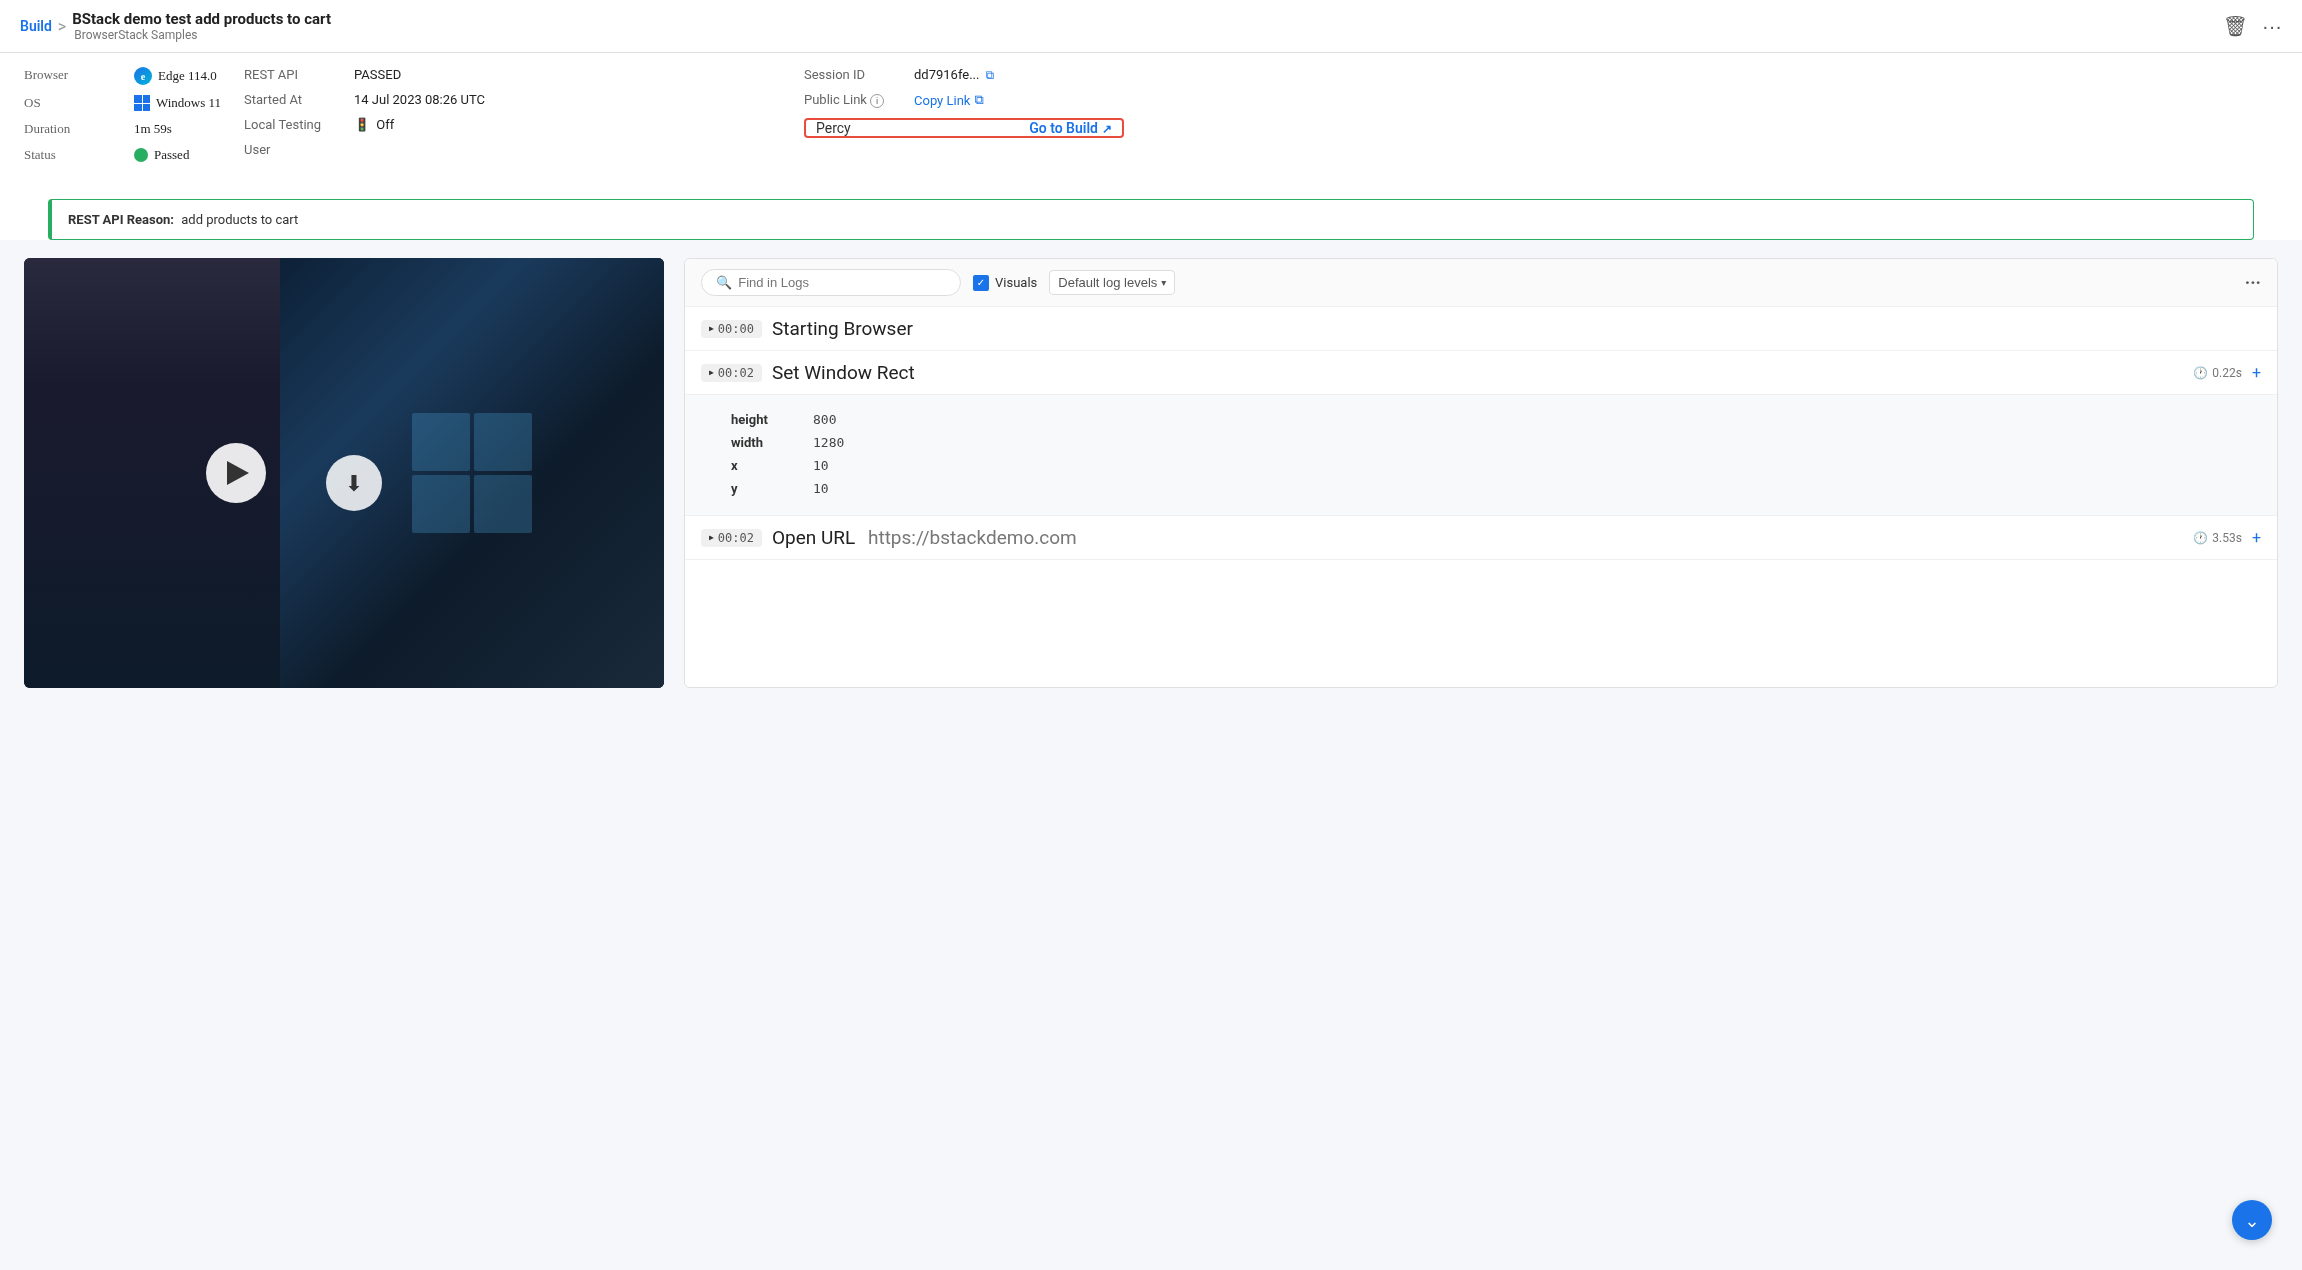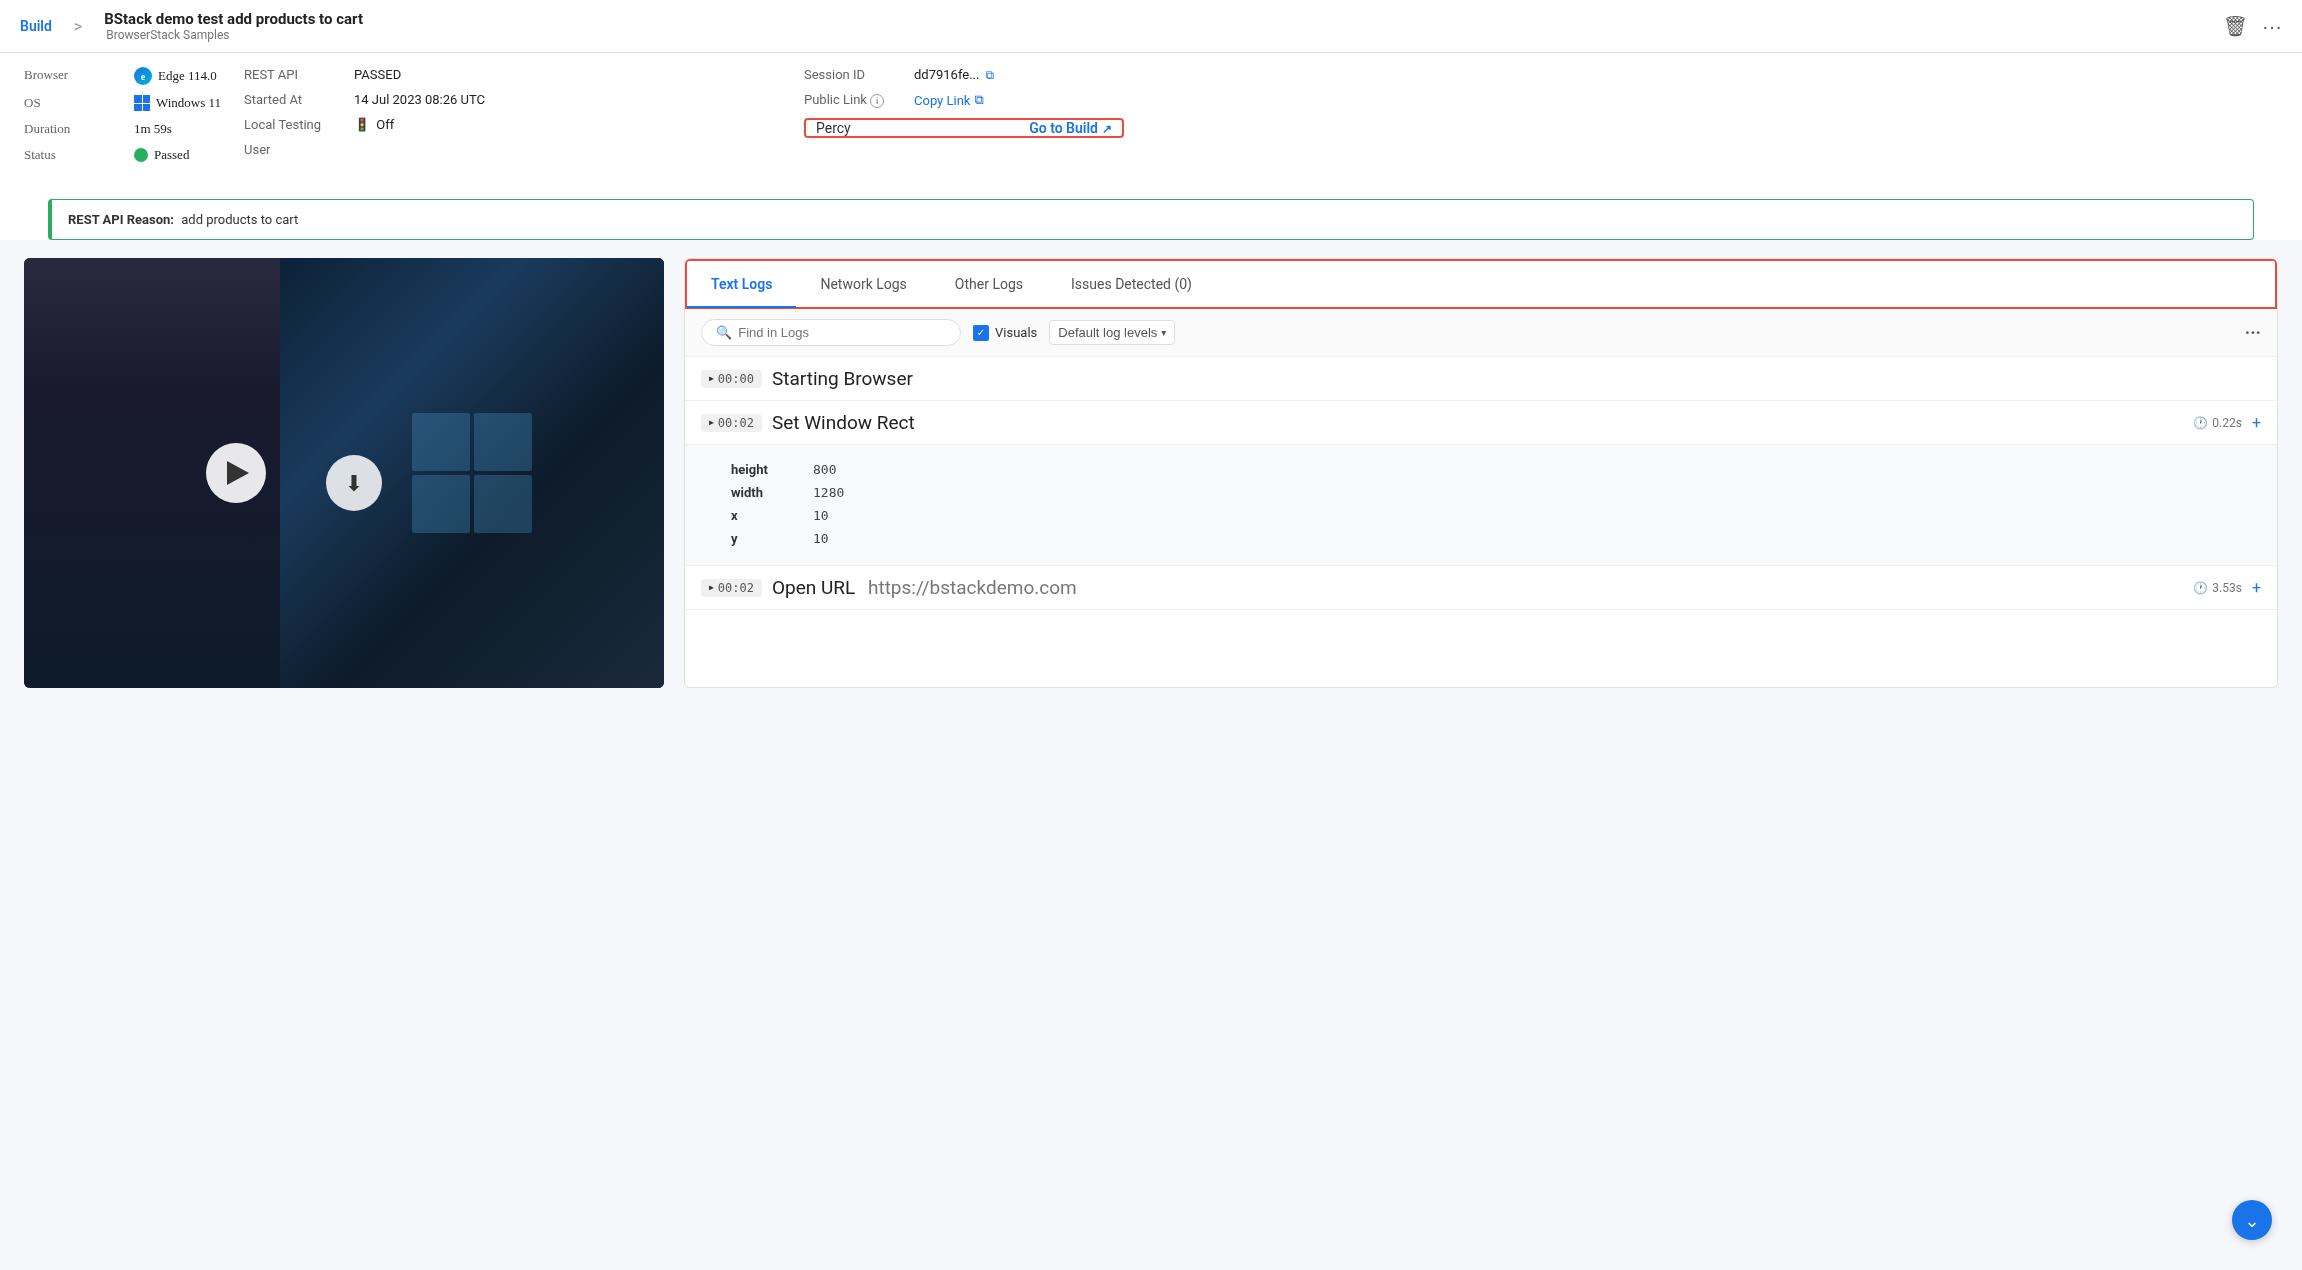--- a/index.html
+++ b/index.html
@@ -1,20 +1,20 @@
 <!DOCTYPE html>
 <html><head>
   <meta charset="utf-8">
   <style>
     * { box-sizing: border-box; margin: 0; padding: 0; }
     body { font-family: -apple-system, BlinkMacSystemFont, 'Segoe UI', Roboto, sans-serif; background: #f5f7fa; color: #333; font-size: 14px; }
 
     
     .header { background: #fff; border-bottom: 1px solid #e0e0e0; padding: 10px 20px; display: flex; align-items: center; justify-content: space-between; }
-    .breadcrumb { display: flex; align-items: center; gap: 22px; }
+    .breadcrumb { display: flex; align-items: center; gap: 6px; }
     .breadcrumb-build { color: #1a73e8; font-weight: 600; cursor: pointer; }
     .breadcrumb-sep { color: #999; font-size: 16px; }
     .breadcrumb-title { font-weight: 700; font-size: 15px; color: #222; }
     .breadcrumb-sub { font-size: 12px; color: #777; margin-left: 2px; }
     .header-actions { display: flex; gap: 14px; align-items: center; }
     .header-icon-btn { background: none; border: none; cursor: pointer; color: #555; font-size: 20px; }
     .pass-dot { width: 14px; height: 14px; background: #27ae60; border-radius: 50%; display: inline-block; }
     .edge-icon { width: 18px; height: 18px; border-radius: 50%; background: linear-gradient(135deg, #1a73e8, #00b4d8); display: inline-flex; align-items: center; justify-content: center; color: white; font-size: 10px; font-weight: bold; }
     .windows-icon { width: 16px; height: 16px; display: inline-grid; grid-template-columns: 1fr 1fr; gap: 1px; }
     .windows-icon span { background: #1a73e8; display: block; }
@@ -225,26 +225,20 @@
         </div>
         <div class="download-btn">
           <span class="download-arrow">⬇</span>
         </div>
       </div>
     </div>
   </div>
 
   <div class="logs-panel">
 
-    <div class="tabs-row">
-      <div class="tab active">Text Logs</div>
-      <div class="tab">Network Logs</div>
-      <div class="tab">Other Logs</div>
-      <div class="tab">Issues Detected (0)</div>
-    </div>
 
     <div class="logs-toolbar">
       <div class="search-box">
         <span class="search-icon">🔍</span>
         <input class="search-input" type="text" placeholder="Find in Logs" style="">
       </div>
       <div class="visuals-check">
         <div class="checkbox-blue">✓</div>
         <span>Visuals</span>
       </div>

